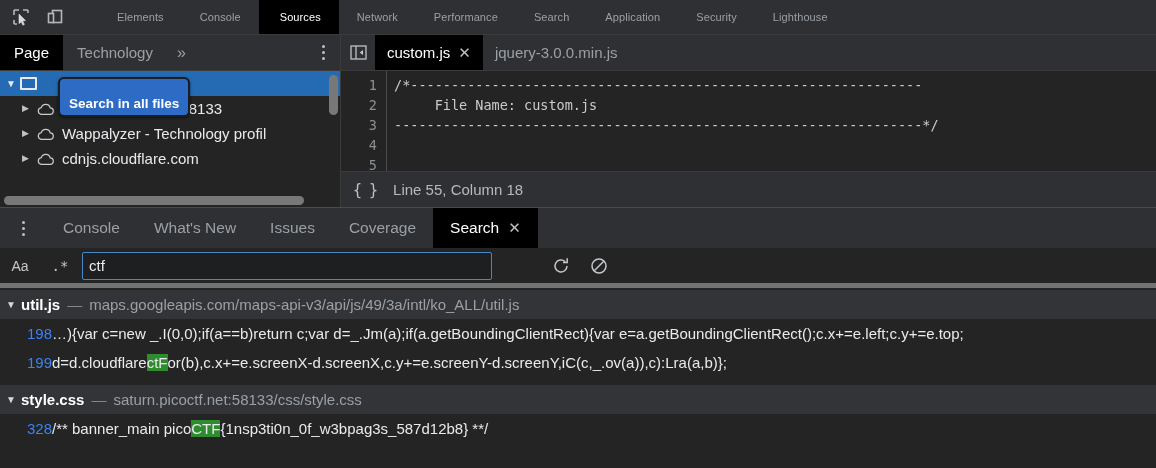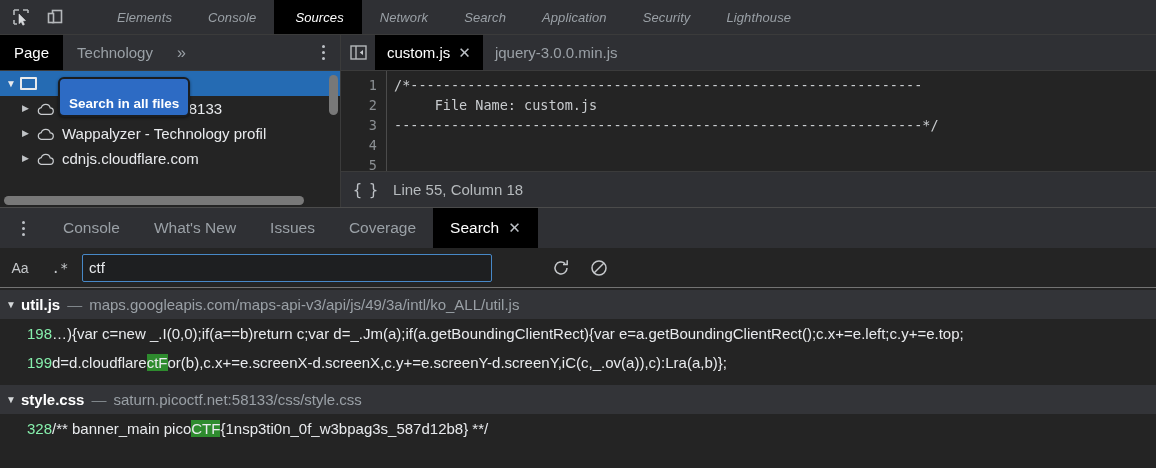--- a/index.html
+++ b/index.html
@@ -19,23 +19,22 @@
     display: flex; align-items: stretch;
     border-bottom: 1px solid #3b3b3b;
   }
   .tool-icons { display: flex; align-items: center; padding: 0 8px 0 10px; gap: 12px; }
   .toolicon { width: 22px; height: 22px; display: flex; align-items: center; justify-content: center; }
   .vsep { width: 1px; background: #4a4b4f; margin: 7px 10px 7px 2px; }
   .mtabs { display: flex; align-items: stretch; }
   .mtab {
     display: flex; align-items: center;
     padding: 0 18px;
-    font-size: 13px; color: #9aa0a6; letter-spacing: .1px;
+    font-size: 11px; color: #9aa0a6; letter-spacing: .1px;
     white-space: nowrap;
-    font-style: italic;
   }
   .mtab.active { background: #000; color: #ffffff; padding-left: 21px; }
 
   
   .upper { display: flex; height: 172px; min-height: 172px; }
 
   
   .sidebar { width: 341px; min-width: 341px; background: #242424; display: flex; flex-direction: column; border-right: 1px solid #3b3b3b; }
   .side-tabbar {
     height: 36px; min-height: 36px; display: flex; align-items: stretch;
@@ -88,41 +87,41 @@
   .statusbar .pos { font-size: 15px; color: #b6babd; }
 
   
   .drawer { flex: 1; display: flex; flex-direction: column; background: #242424; border-top: 1px solid #4b4b4b; min-height: 0; }
   .drawer-tabbar { height: 40px; min-height: 40px; display: flex; align-items: stretch; background: #2f3034; }
   .drawer-dots { width: 46px; display: flex; align-items: center; justify-content: center; }
   .dtab { display: flex; align-items: center; gap: 9px; padding: 0 17px; font-size: 15.5px; color: #9aa0a6; white-space: nowrap; }
   .dtab.active { background: #000; color: #fff; }
   .dtab .x { font-size: 15px; color: #bdc1c6; }
 
-  .searchbar { height: 40px; min-height: 40px; display: flex; align-items: center; gap: 0; background: #242424; border-bottom: 1px solid #737373; }
+  .searchbar { height: 40px; min-height: 40px; display: flex; align-items: center; gap: 0; background: #242424; border-bottom: 5px solid #737373; }
   .sbtn { width: 40px; display: flex; align-items: center; justify-content: center; font-size: 14px; color: #c5c8cb; }
   .sbtn.regex { font-family: "DejaVu Sans Mono", monospace; }
   .sinput {
     flex: none; width: 410px; height: 28px; margin-left: 2px;
     background: #1e1f21; border: 1px solid #4788c7; border-radius: 2px;
     color: #e8eaed; font-size: 15px; padding: 0 6px;
     outline: none; font-family: "Liberation Sans", sans-serif;
   }
   .sicons { display: flex; align-items: center; gap: 16px; margin-left: 58px; }
   .circ-icon { width: 22px; height: 22px; display: flex; align-items: center; justify-content: center; }
 
   
   .results { flex: 1; overflow: hidden; background: #242424; padding-top: 2px; }
   .res-file { height: 29px; display: flex; align-items: center; background: #333438; padding-left: 6px; font-size: 15px; white-space: nowrap; }
   .res-file .arrow { color: #d5d8da; font-size: 10px; width: 15px; }
   .res-file .fname { color: #ffffff; font-weight: bold; }
   .res-file .dash { color: #80868b; margin: 0 7px; }
   .res-file .furl { color: #9aa0a6; }
   .res-line { height: 29px; display: flex; align-items: center; font-size: 15px; white-space: nowrap; overflow: hidden; }
-  .res-line .lno { width: 52px; min-width: 52px; text-align: right; padding-right: 11px; color: #86efac; padding-left: 27px; }
+  .res-line .lno { width: 52px; min-width: 52px; text-align: right; padding-right: 11px; color: #3b82f6; padding-left: 27px; }
   .res-line .ltext { color: #e8eaed; }
   .hl { background: #2e8b2e; color: #ffffff; }
 </style>
 </head>
 <body>
 
 <div class="root">
 
   <div class="maintabbar">
     <div class="tool-icons">
@@ -138,20 +137,21 @@
           <rect x="2.5" y="5.5" width="5" height="9" fill="#2f3034" stroke="#b5b8bb" stroke-width="1.6"></rect>
         </svg>
       </div>
       <div class="vsep"></div>
     </div>
     <div class="mtabs">
       <div class="mtab">Elements</div>
       <div class="mtab">Console</div>
       <div class="mtab active">Sources</div>
       <div class="mtab">Network</div>
+      <div class="mtab">Performance</div>
       <div class="mtab">Search</div>
       <div class="mtab">Application</div>
       <div class="mtab">Security</div>
       <div class="mtab">Lighthouse</div>
     </div>
   </div>
 
   <div class="upper">
 
     <div class="sidebar">

